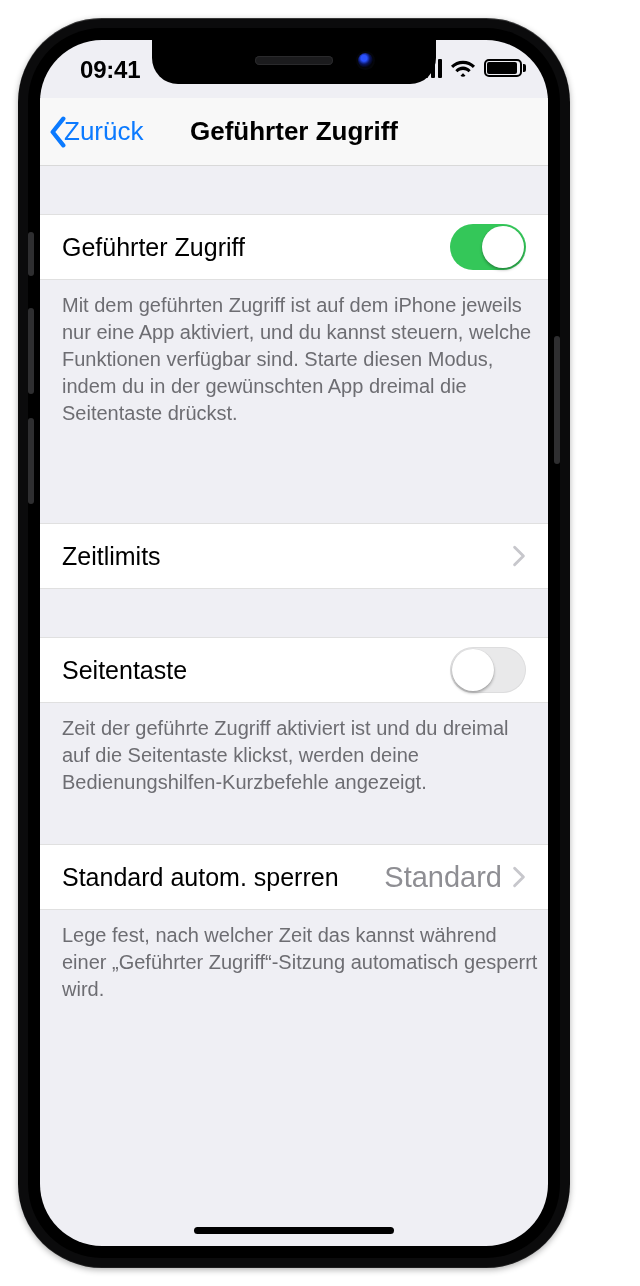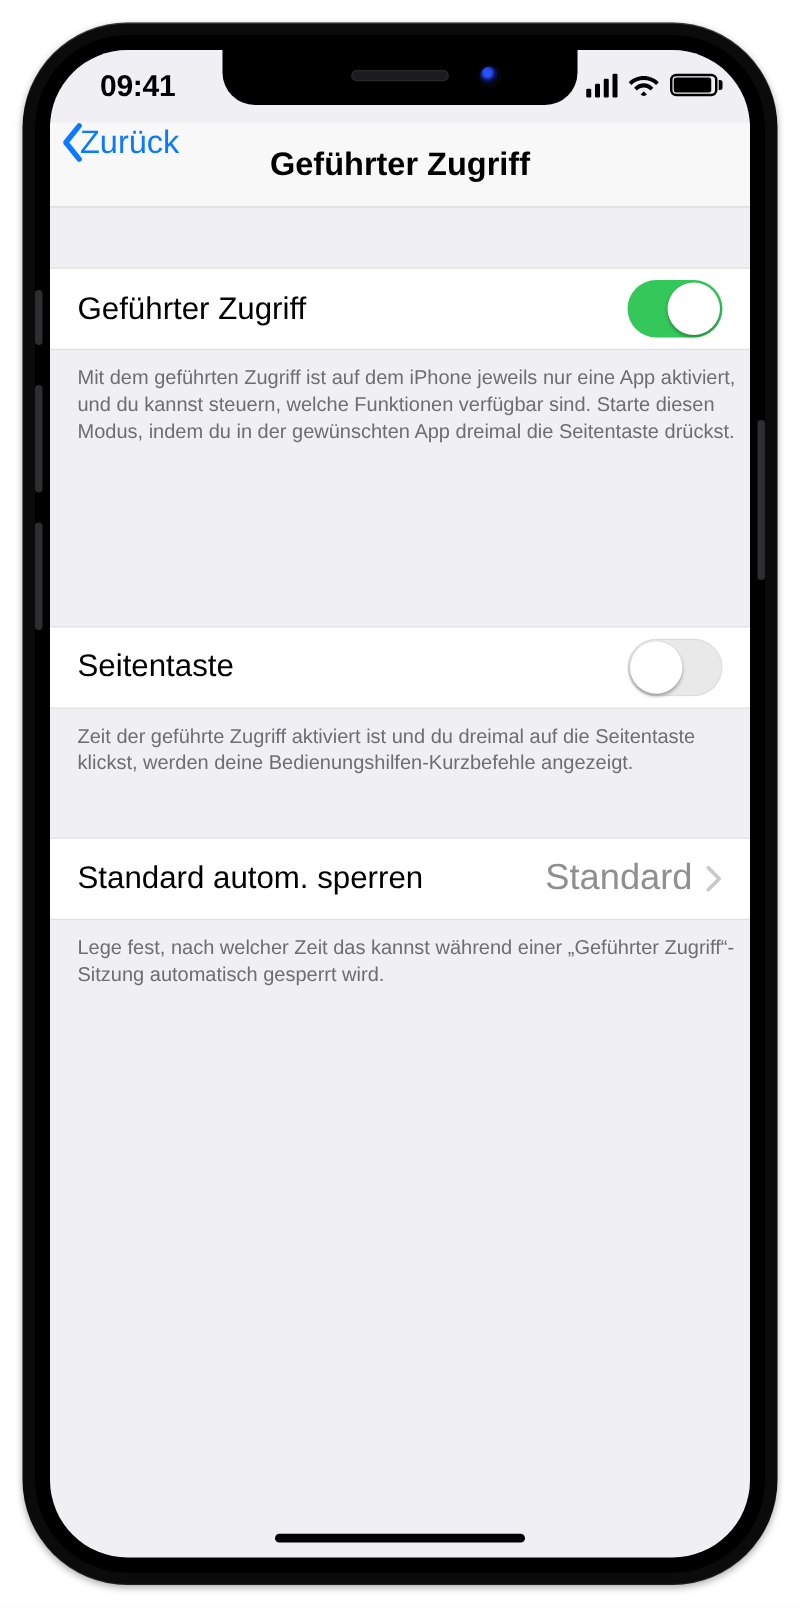--- a/index.html
+++ b/index.html
@@ -8,21 +8,21 @@
     height: 1286px;
     background: #fff;
     font-family: -apple-system, "Helvetica Neue", Helvetica, Arial, sans-serif;
     -webkit-font-smoothing: antialiased;
   }
 
   
   .phone {
     position: absolute;
     left: 18px; top: 18px;
-    width: 604px; height: 1250px;
+    width: 552px; height: 1250px;
     background: #0b0b0c;
     border-radius: 84px;
     box-shadow:
       0 1px 0 rgba(255,255,255,.18) inset,
       0 -1px 0 rgba(255,255,255,.08) inset,
       0 2px 6px rgba(0,0,0,.30);
   }
   .phone::before{
     content: "";
     position: absolute;
@@ -102,21 +102,21 @@
 
   
   .nav{
     position:absolute; top:58px; left:0; right:0; height:68px;
     background:#f8f8f8;
     border-bottom:1px solid rgba(0,0,0,.12);
     z-index:10;
   }
   .nav .back{
     position:absolute; left:8px; top:0; bottom:0;
-    display:flex; 
+    display:flex; align-items:center;
     color:#0b7aff; font-size:26px;
     cursor:pointer;
   }
   .nav .back svg{ width:20px; height:32px; margin-right:-4px;}
   .nav .title{
     position:absolute; left:0; right:0; top:0; bottom:0;
     display:flex; align-items:center; justify-content:center;
     font-size:26px; font-weight:600; color:#000;
     pointer-events:none;
   }
@@ -159,21 +159,21 @@
     box-shadow:0 2px 3px rgba(0,0,0,.3), 0 0 0 .5px rgba(0,0,0,.06);
   }
   .toggle.on  { background:#34c759; }
   .toggle.on  .knob{ right:2px; }
   .toggle.off { background:#e9e9ea; box-shadow: 0 0 0 1px rgba(0,0,0,.05) inset;}
   .toggle.off .knob{ left:2px; }
 
   
   .footer{
     padding:12px 7px 0 22px;
-    font-size:16px;
+    font-size:20px;
     line-height:1.35;
     color:#6d6d72;
   }
 
   
   .home-indicator{
     position:absolute; bottom:12px; left:50%; transform:translateX(-50%);
     width:200px; height:7px; border-radius:4px; background:#000;
     z-index:30;
   }
@@ -236,20 +236,28 @@
           <span class="knob"></span>
         </span>
       </div>
       <div class="footer">Mit dem geführten Zugriff ist auf dem iPhone jeweils nur eine App aktiviert, und du kannst steuern, welche Funktionen verfügbar sind. Starte diesen Modus, indem du in der gewünschten App dreimal die Seitentaste drückst.</div>
 
       <div class="spacer"></div>
 
 
       <div class="spacer"></div>
 
+      <div class="row">
+        <span>Zeitlimits</span>
+        <span class="right-side">
+          <svg class="chev" viewBox="0 0 12 20">
+              <path fill="none" stroke="#c7c7cc" stroke-width="2.6" stroke-linecap="round" stroke-linejoin="round" d="M2 2l8 8-8 8"></path>
+            </svg>
+        </span>
+      </div>
 
       <div class="spacer"></div>
 
       <div class="row">
         <span>Seitentaste</span>
         <span class="toggle off">
           <span class="knob"></span>
         </span>
       </div>
       <div class="footer">Zeit der geführte Zugriff aktiviert ist und du dreimal auf die Seitentaste klickst, werden deine Bedienungshilfen-Kurzbefehle angezeigt.</div>

